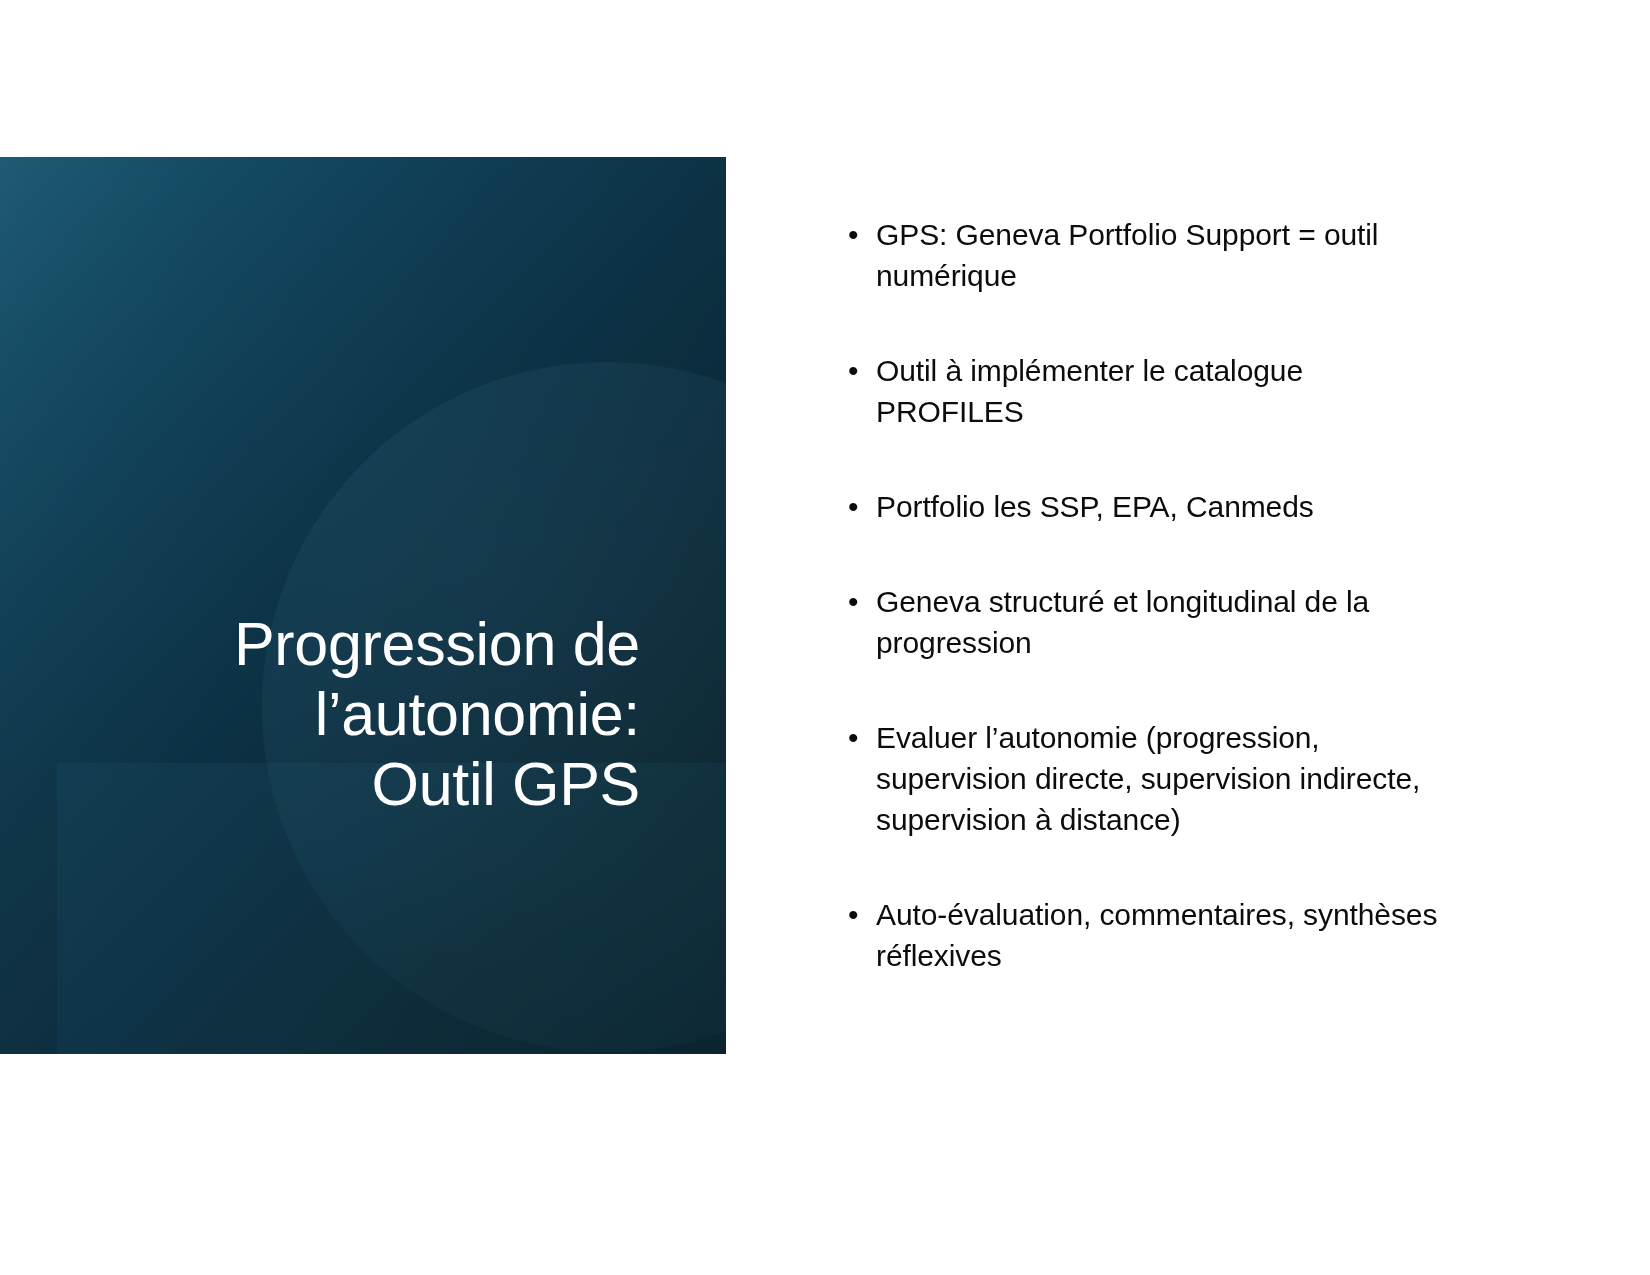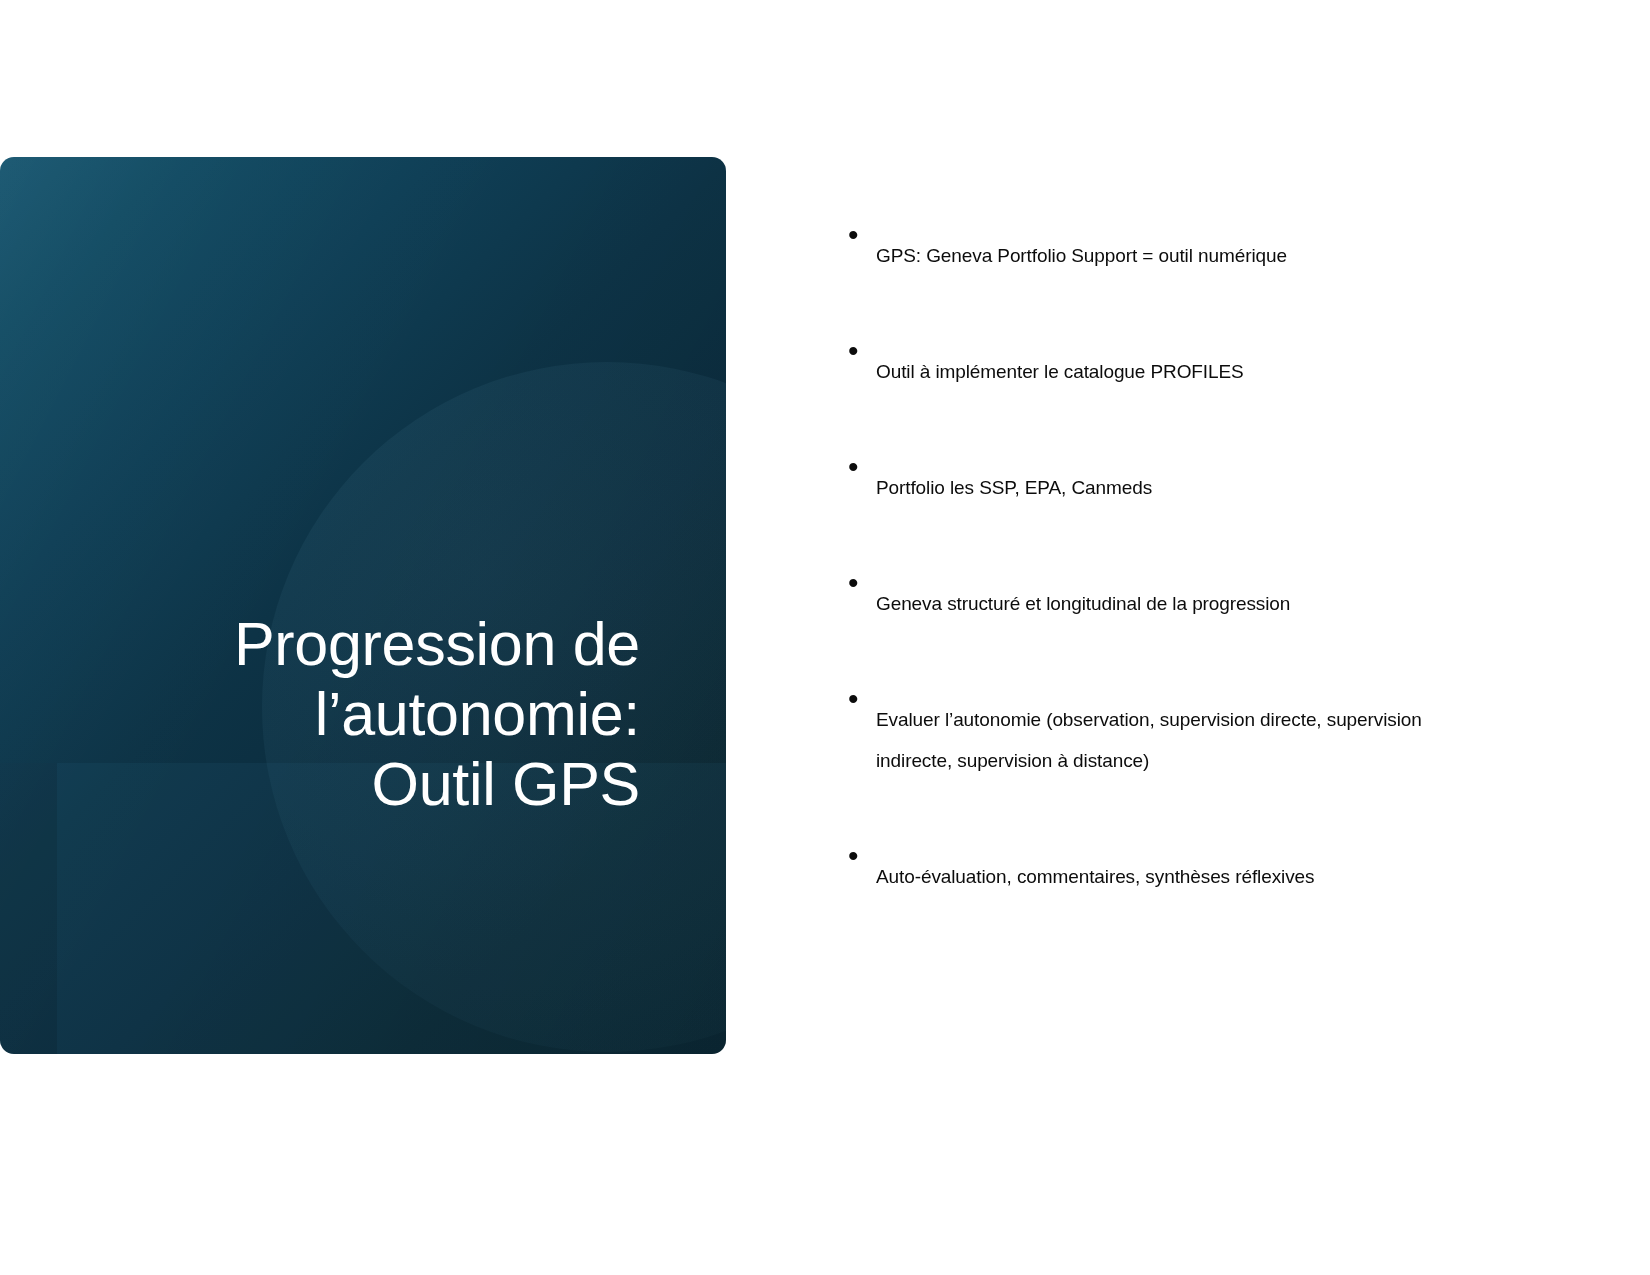--- a/index.html
+++ b/index.html
@@ -30,21 +30,20 @@
     height: 897px;
     overflow: hidden;
     background: linear-gradient(135deg,
                 #16556f 0%,
                 #114b63 11%,
                 #0f3f56 27%,
                 #0d3346 45%,
                 #0b2c3d 62%,
                 #092530 80%,
                 #07202a 100%);
-    border-radius: 14px;
   }
 
   
   .panel-circle {
     position: absolute;
     left: 262px;
     top: 205px;
     width: 690px;
     height: 690px;
     border-radius: 50%;
@@ -130,25 +129,24 @@
     line-height: 41px;
     text-align: left;
     padding-left: 10px;
     box-sizing: border-box;
   }
 
   .bullet-text {
     flex: 1 1 auto;
     color: #0c0c0c;
     font-family: "Liberation Sans", sans-serif;
-    font-size: 19px;
+    font-size: 30px;
     line-height: 41px;
     font-weight: 400;
     letter-spacing: -0.1px;
-    margin-top: 21px;
   }
 </style>
 </head>
 <body>
 
 <div class="slide">
 
   <div class="title-panel">
     <div class="panel-sheen"></div>
     <div class="panel-circle"></div>
@@ -176,21 +174,21 @@
       <span class="bullet-text">Portfolio les SSP, EPA, Canmeds</span>
     </div>
 
     <div class="bullet-item">
       <span class="bullet-marker">•</span>
       <span class="bullet-text">Geneva structuré et longitudinal de la progression</span>
     </div>
 
     <div class="bullet-item">
       <span class="bullet-marker">•</span>
-      <span class="bullet-text">Evaluer l’autonomie (observation, supervision directe, supervision indirecte, supervision à distance)</span>
+      <span class="bullet-text">Evaluer l’autonomie (progression, supervision directe, supervision indirecte, supervision à distance)</span>
     </div>
 
     <div class="bullet-item">
       <span class="bullet-marker">•</span>
       <span class="bullet-text">Auto-évaluation, commentaires, synthèses réflexives</span>
     </div>
 
   </div>
 
 </div>

